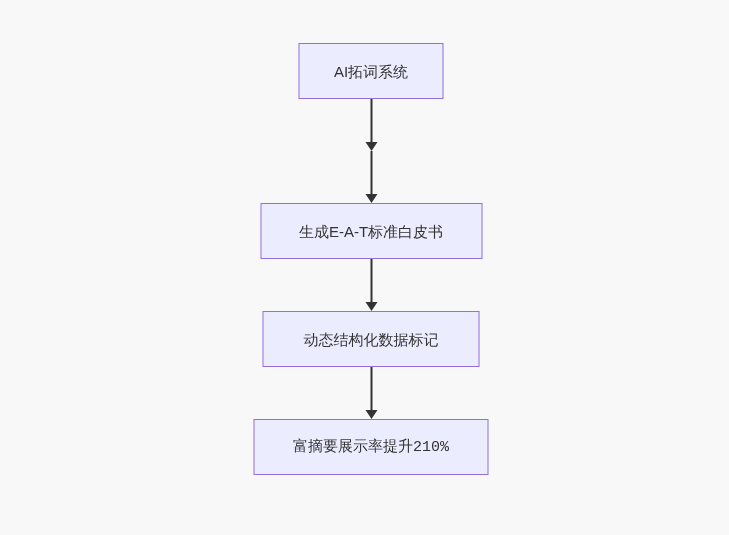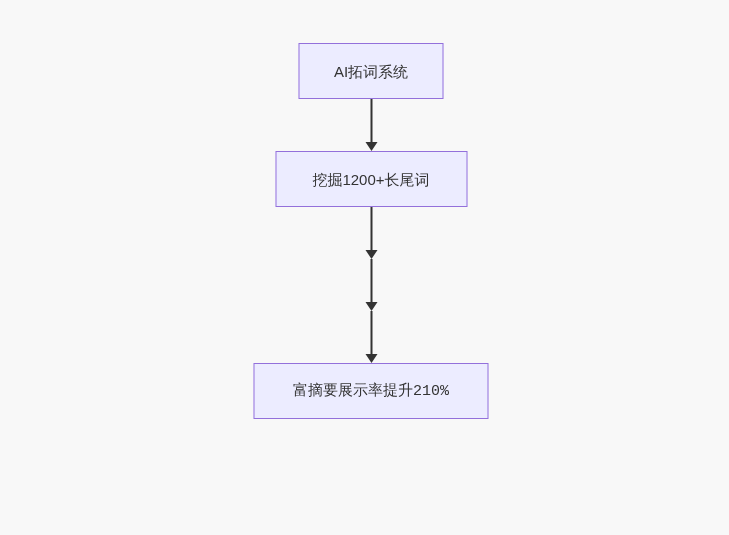--- a/index.html
+++ b/index.html
@@ -84,35 +84,38 @@
 
     <div class="node n1">
       <span>AI拓词系统</span>
     </div>
 
     <div class="arrow">
       <div class="shaft"></div>
       <div class="head"></div>
     </div>
 
-    <div class="node n2">
-      <span>挖掘1200+长尾词</span>
+
+    <div class="arrow">
+      <div class="shaft"></div>
+      <div class="head"></div>
+    </div>
+
+    <div class="node n3">
+      <span>生成E-A-T标准白皮书</span>
     </div>
 
     <div class="arrow">
       <div class="shaft"></div>
       <div class="head"></div>
     </div>
 
-
-    <div class="arrow">
-      <div class="shaft"></div>
-      <div class="head"></div>
+    <div class="node n4">
+      <span>动态结构化数据标记</span>
     </div>
-
 
     <div class="arrow">
       <div class="shaft"></div>
       <div class="head"></div>
     </div>
 
     <div class="node n5">
       <span>富摘要展示率提升210%</span>
     </div>
 

